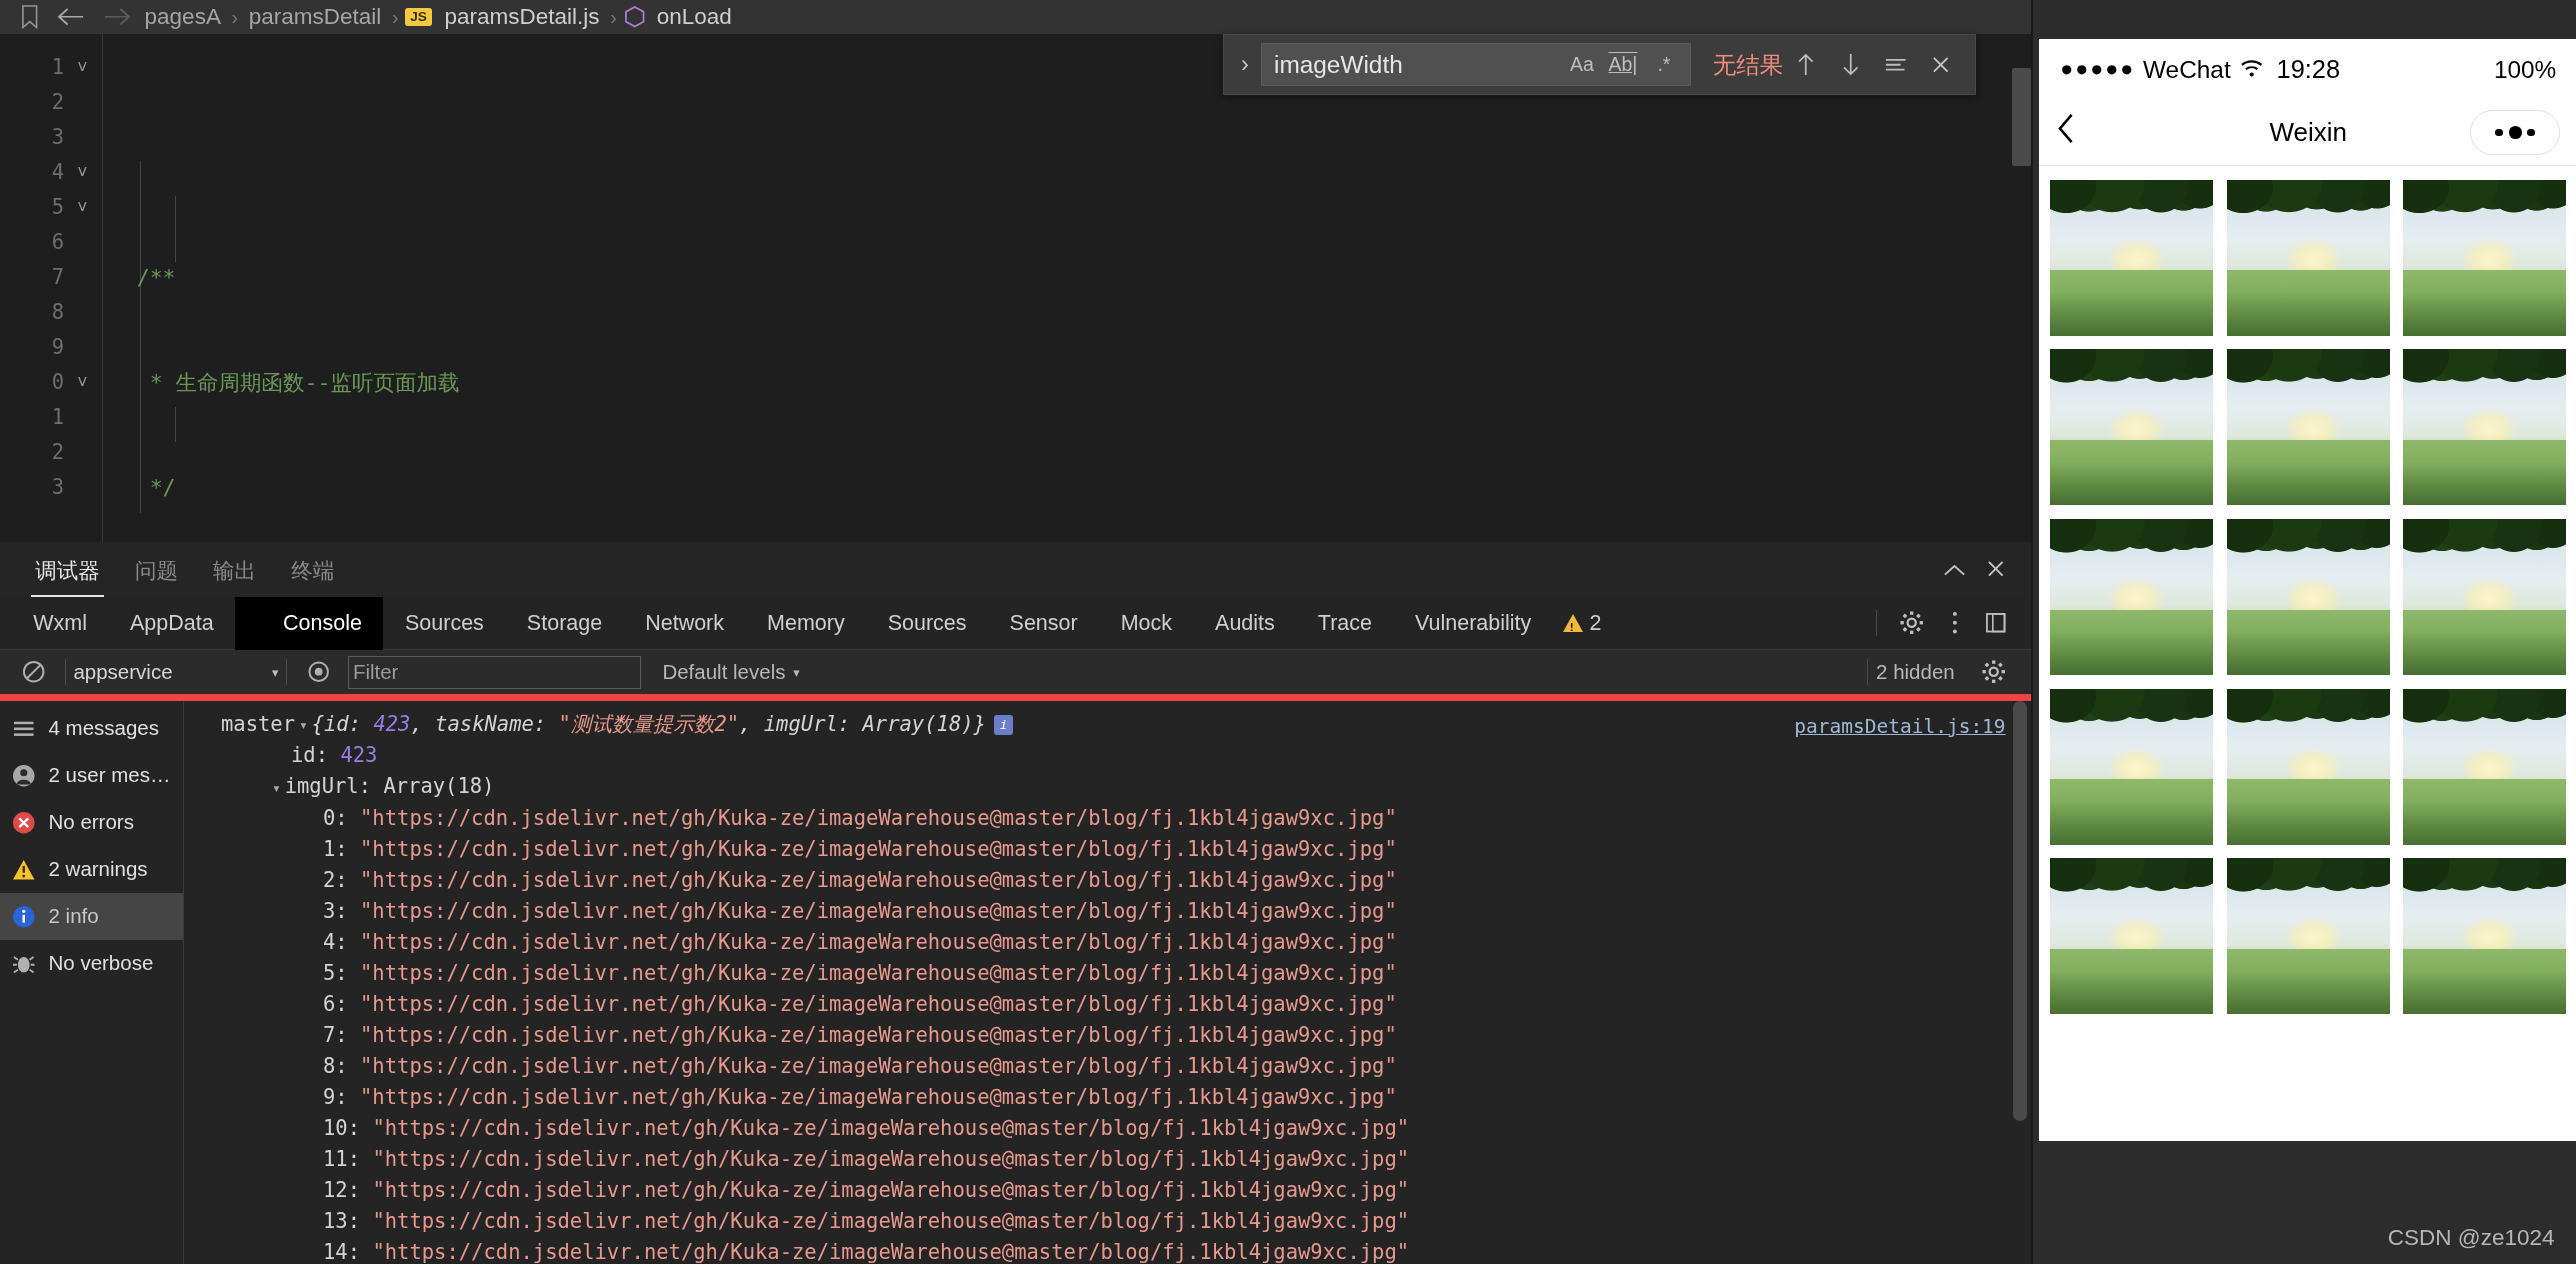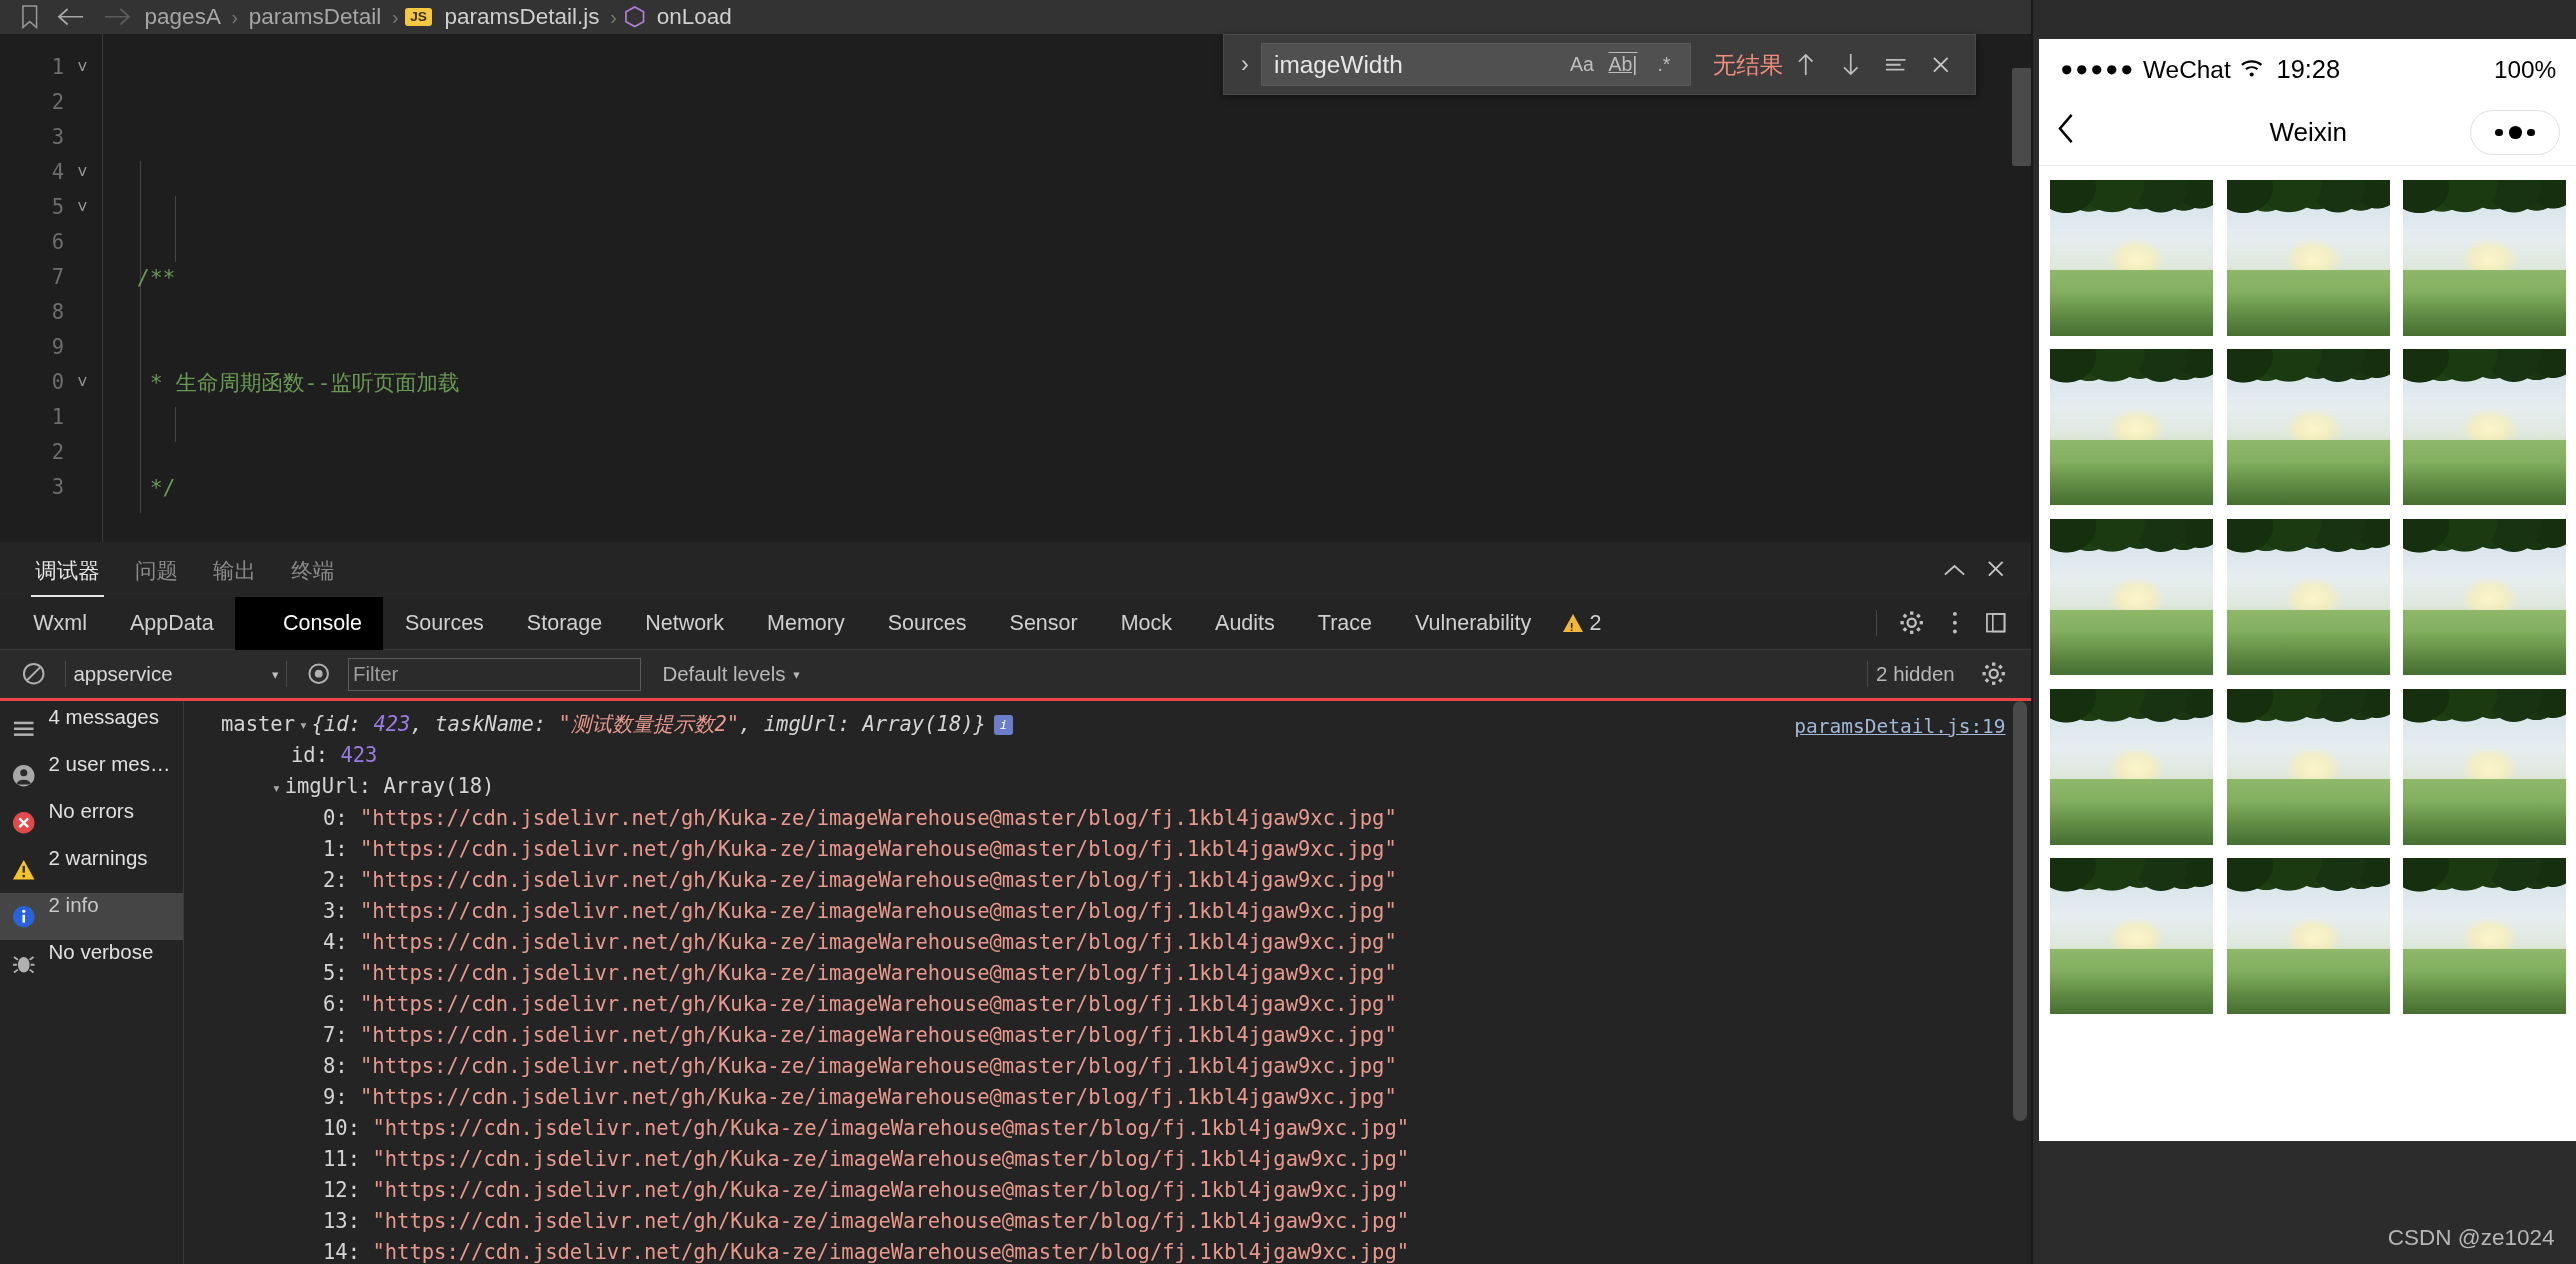--- a/index.html
+++ b/index.html
@@ -110,39 +110,39 @@
     width:0;height:0;border-left:10.7px solid transparent;border-right:10.7px solid transparent;
     border-bottom:18.6px solid #f2b73d; position:relative;
   }
   .tri-warn::after{content:"!";position:absolute;left:-2.9px;top:5.9px;font-size:11.7px;color:#332200;font-weight:bold;}
   .dt-sep { width:1px; height:25.4px; background:#4a4a4a; margin: 0 11.7px; }
   .dt-ico { width:39px;height:39px;display:flex;align-items:center;justify-content:center;color:#c0c0c0;cursor:pointer; }
 
   
   .con-bar {
     height: 51px; background: #2b2b2b; display:flex; align-items:center;
-    border-bottom: 3px solid #ef4444; padding-left: 9.8px; gap: 0;
+    border-bottom: 7px solid #ef4444; padding-left: 9.8px; gap: 0;
   }
   .cb-ico { width: 47px; height:51px; display:flex; align-items:center; justify-content:center; color:#b0b0b0; cursor:pointer; }
   .cb-div { width:1px; height:25.4px; background:#4a4a4a; margin:0 7.8px; }
   .cb-select { display:flex; align-items:center; width: 205px; color:#d6d6d6; font-size:20.5px; cursor:pointer; }
   .cb-caret { margin-left:auto; font-size:12.7px; color:#c0c0c0; }
   .cb-filter {
     width: 293px; height: 33px; background:#2b2b2b; border:1px solid #5a5a5a;
     display:flex; align-items:center; padding: 0 4px; color:#9c9c9c; font-size:20.5px; margin-left: 5.9px;
   }
   .cb-levels { margin-left: 21.5px; color:#b8b8b8; font-size:20.5px; display:flex; align-items:center; gap:7.8px; cursor:pointer; }
   .cb-right { margin-left:auto; display:flex; align-items:center; padding-right:13.7px; }
   .cb-hidden { color:#b8b8b8; font-size:20.5px; margin-right: 15.6px; }
 
   
   .con-body { flex:1; display:flex; min-height:0; position: relative; }
   .side-list { width: 184px; flex:0 0 184px; background:#242424; border-right:1px solid #3a3a3a; padding-top: 3.9px; }
   .side-item {
-    height: 47px; display:flex; gap: 11.7px; padding-left: 9.8px;
+    height: 47px; display:flex; align-items:center; gap: 11.7px; padding-left: 9.8px;
     color:#e0e0e0; font-size: 20.5px; cursor:pointer; white-space: nowrap;
   }
   .side-item.sel { background:#454545; color:#c8c8c8; }
   .si-ico { width: 27px; display:flex; align-items:center; justify-content:center; flex:0 0 27px; }
 
   .log-area {
     flex:1; position:relative; background:#242424; overflow:hidden;
     font-family: "DejaVu Sans Mono", monospace; font-size: 20.5px; line-height: 31px; color:#d4d4d4;
   }
   .log-first { padding: 7.8px 0 0 37px; position:relative; }

